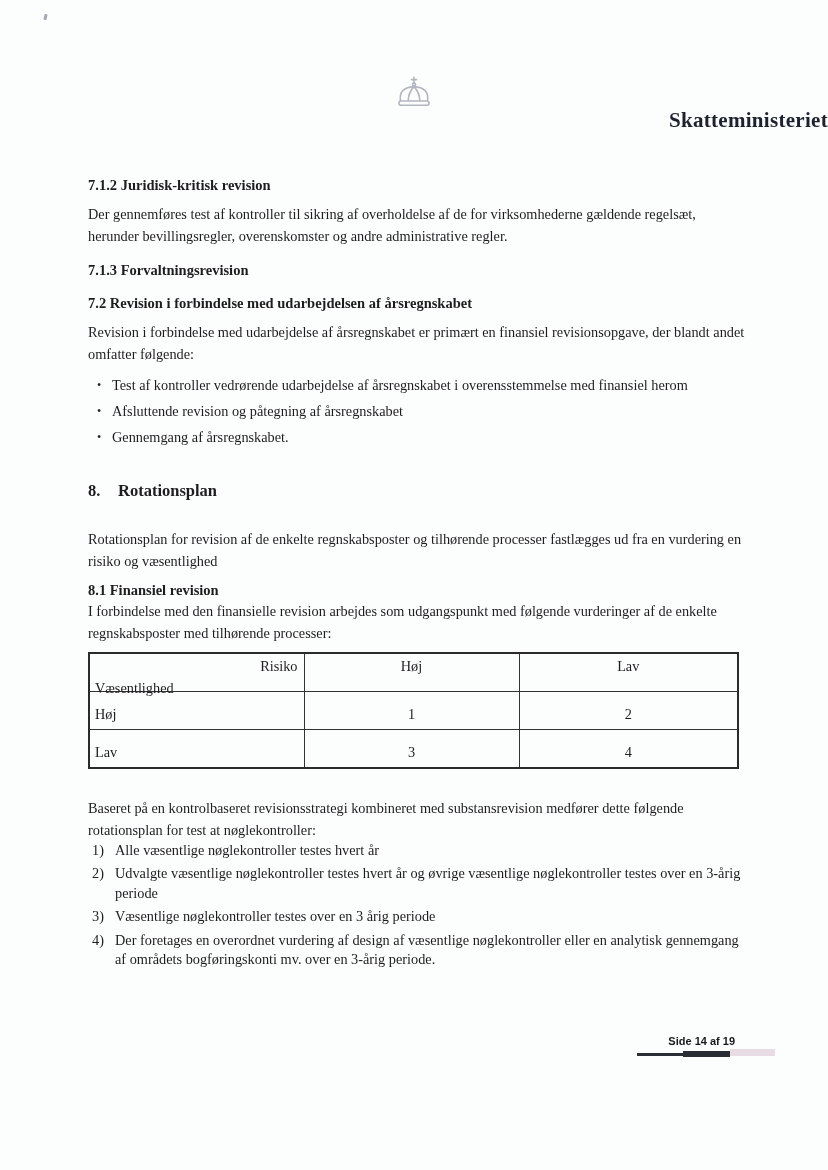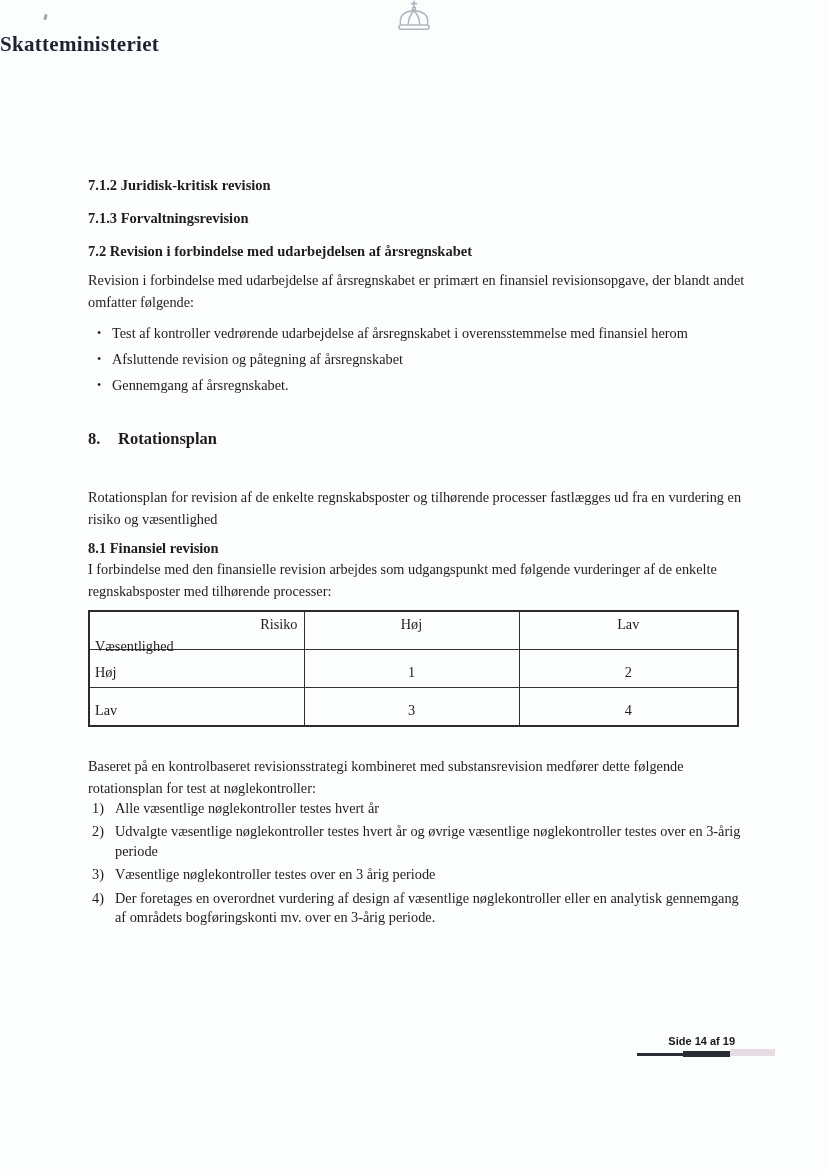--- a/index.html
+++ b/index.html
@@ -9,21 +9,21 @@
     background:#fcfdfd;
     color:#1d1d1f;
     font-family:"Liberation Serif", serif;
     overflow:hidden;
   }
   .speck {
     position:absolute; left:44px; top:14px;
     width:3px; height:6px; background:#858a96;
     border-radius:1px; transform:rotate(14deg); opacity:.75;
   }
-  .masthead { text-align:left; height:146px; }
+  .masthead { text-align:right; padding-top:76px; height:146px; }
   .crown { display:block; margin:0 auto 1px; }
   .ministry-title {
     font-size:21px; font-weight:bold; letter-spacing:.3px;
     color:#1e2230; line-height:24px;
   }
   .content { margin-left:88px; width:660px; font-size:14.3px; line-height:22px; }
   .sec-h { font-size:14.5px; font-weight:bold; line-height:20px; }
   .big-h { font-size:16.5px; font-weight:bold; line-height:22px; }
   .big-h .num { display:inline-block; width:30px; }
   p.body { line-height:22px; }
@@ -52,21 +52,21 @@
   .pagefooter .label {
     font-family:"Liberation Sans", sans-serif; font-size:11px; font-weight:bold;
     color:#17181a; text-align:right; padding-right:42px; line-height:13px;
     white-space:nowrap;
   }
   .bar-row { display:flex; align-items:flex-end; margin-top:1px; height:8px; }
   .seg-thin  { width:46px; height:3px; background:#2a2d33; margin-bottom:1px; }
   .seg-thick { width:47px; height:6px; background:#2a2d33; }
   .seg-light { width:45px; height:7px; background:#e8dce4; margin-bottom:1px; }
   .mt29{margin-top:29px}.mt8{margin-top:8px}.mt13{margin-top:13px}.mt10{margin-top:10px}
-  .mt32{margin-top:32px}.mt26{margin-top:36px}.mt9{}.mt20{margin-top:28px}
+  .mt32{margin-top:32px}.mt26{margin-top:26px}.mt9{}.mt20{margin-top:28px}
 </style>
 </head>
 <body>
 
 <div class="speck"></div>
 
 <header class="masthead">
   <svg class="crown" width="46" height="31" viewBox="0 0 46 31">
     <g fill="none" stroke="#b2b6c0" stroke-width="1.6" stroke-linecap="round" stroke-linejoin="round">
       <path d="M23 1.2 v5.2"></path>
@@ -77,20 +77,21 @@
       <path d="M23 10.6 C26.6 14.4 28.6 18.9 28.8 24.5"></path>
       <rect x="8" y="25" width="30" height="4.3" rx="2"></rect>
     </g>
   </svg>
   <div class="ministry-title">Skatteministeriet</div>
 </header>
 
 <main class="content">
 
   <h3 class="sec-h mt29">7.1.2 Juridisk-kritisk revision</h3>
+  <p class="body mt8">Der gennemføres test af kontroller til sikring af overholdelse af de for virksomhederne gældende regelsæt, herunder bevillingsregler, overenskomster og andre administrative regler.</p>
 
   <h3 class="sec-h mt13">7.1.3 Forvaltningsrevision</h3>
 
   <h3 class="sec-h mt13">7.2 Revision i forbindelse med udarbejdelsen af årsregnskabet</h3>
   <p class="body mt8">Revision i forbindelse med udarbejdelse af årsregnskabet er primært en finansiel revisionsopgave, der blandt andet omfatter følgende:</p>
 
   <ul class="bullets mt10">
     <li>
       <span class="marker">•</span>
       <span>Test af kontroller vedrørende udarbejdelse af årsregnskabet i overensstemmelse med finansiel herom</span>

